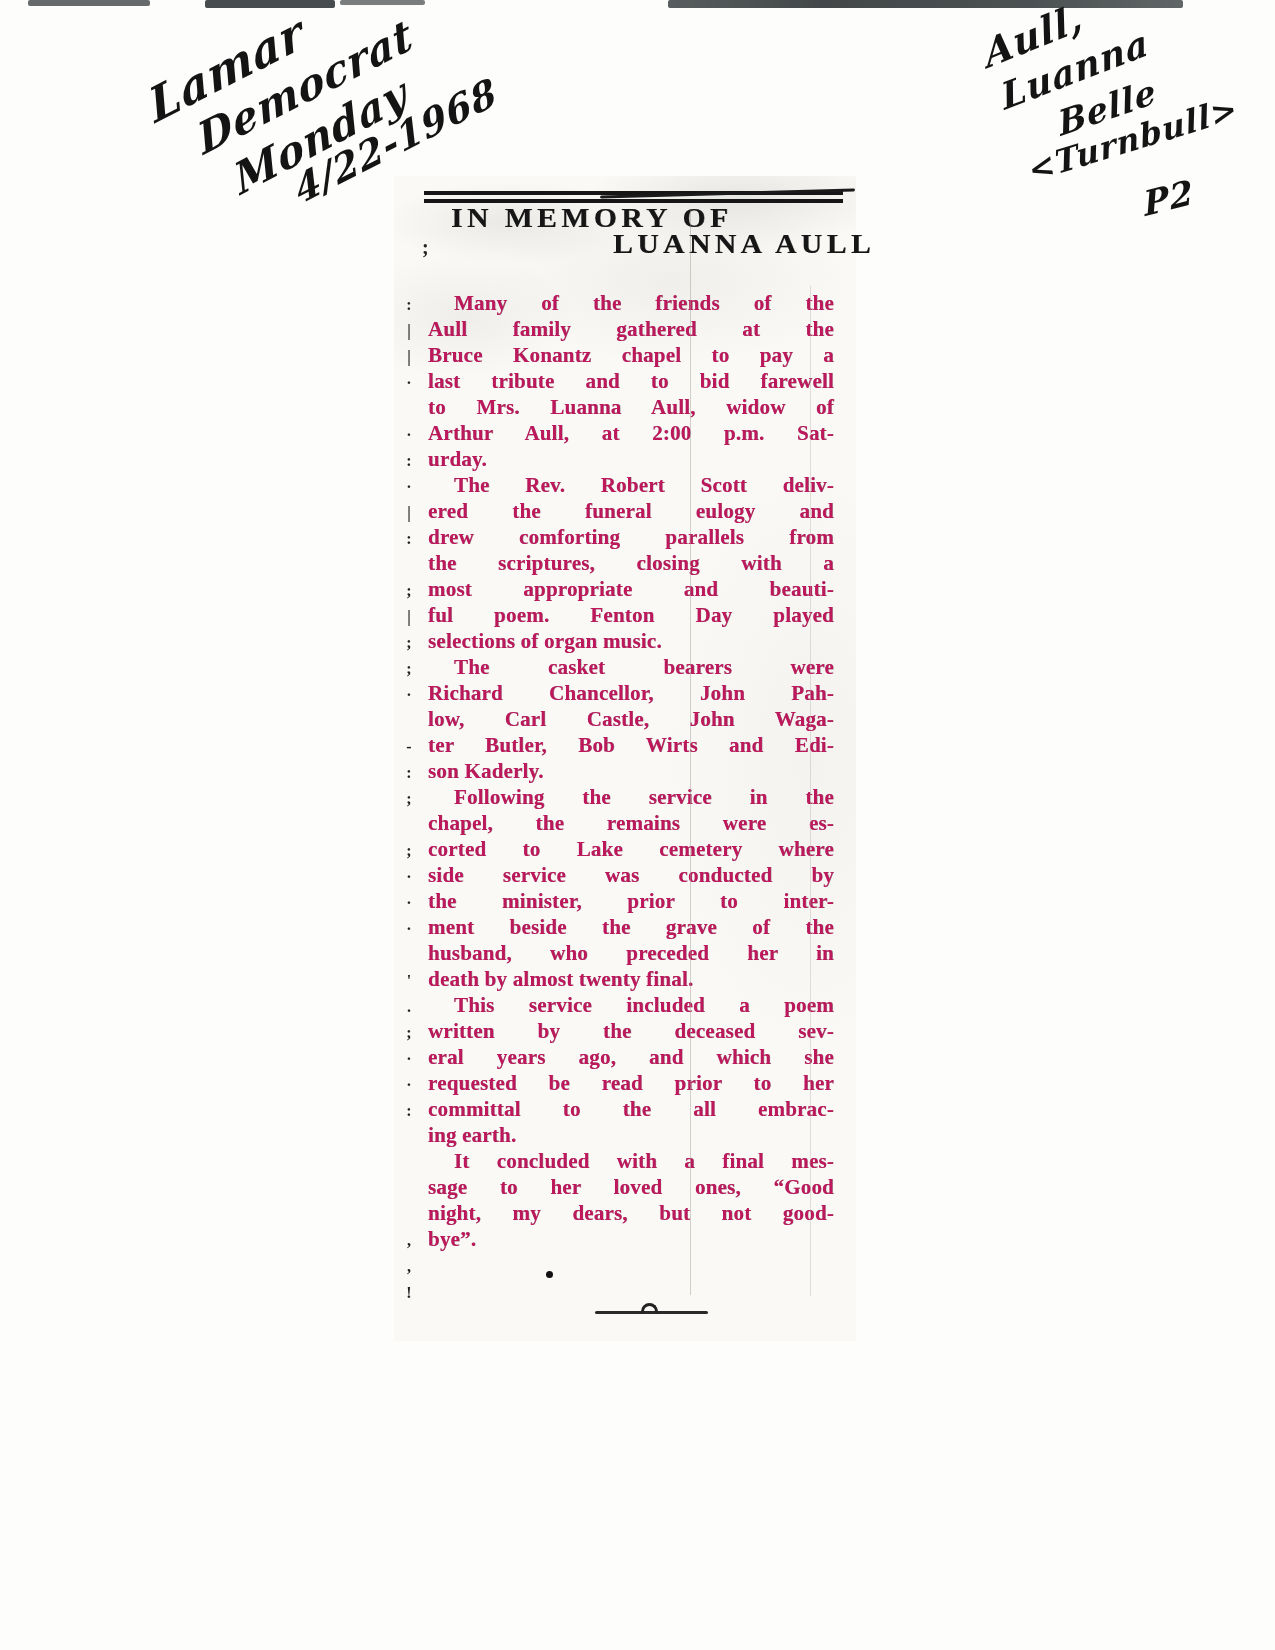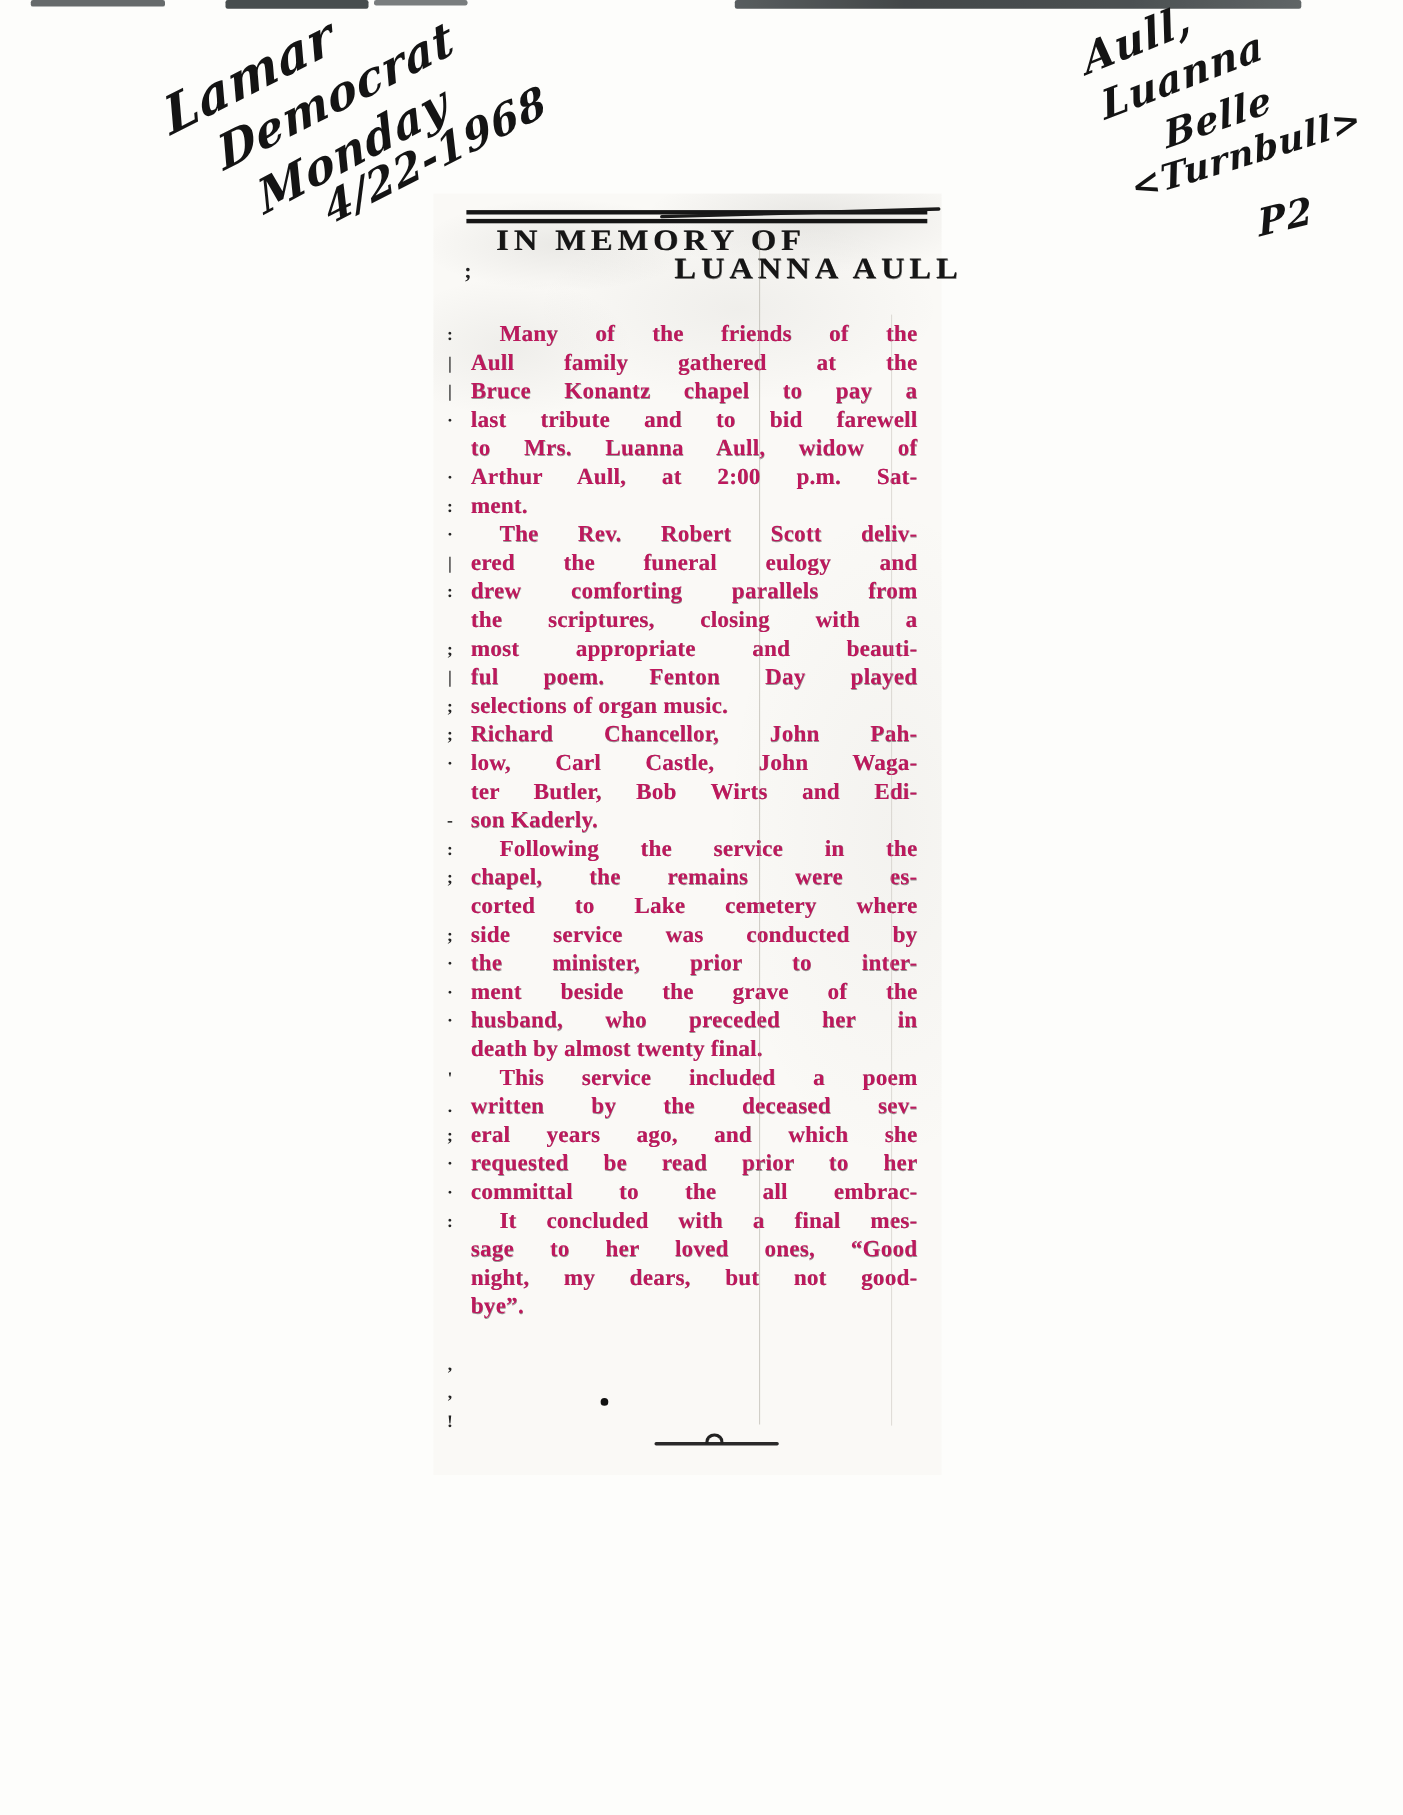--- a/index.html
+++ b/index.html
@@ -195,32 +195,33 @@
     </div>
 
   <div class="article">
       <div>
         <div class="line first">Many of the friends of the</div>
         <div class="line">Aull family gathered at the</div>
         <div class="line">Bruce Konantz chapel to pay a</div>
         <div class="line">last tribute and to bid farewell</div>
         <div class="line">to Mrs. Luanna Aull, widow of</div>
         <div class="line">Arthur Aull, at 2:00 p.m. Sat-</div>
-        <div class="line last">ment.</div>
+        <div class="line last">urday.</div>
       </div>
       <div>
         <div class="line first">The Rev. Robert Scott deliv-</div>
         <div class="line">ered the funeral eulogy and</div>
         <div class="line">drew comforting parallels from</div>
         <div class="line">the scriptures, closing with a</div>
         <div class="line">most appropriate and beauti-</div>
         <div class="line">ful poem. Fenton Day played</div>
         <div class="line last">selections of organ music.</div>
       </div>
       <div>
+        <div class="line first">The casket bearers were</div>
         <div class="line">Richard Chancellor, John Pah-</div>
         <div class="line">low, Carl Castle, John Waga-</div>
         <div class="line">ter Butler, Bob Wirts and Edi-</div>
         <div class="line last">son Kaderly.</div>
       </div>
       <div>
         <div class="line first">Following the service in the</div>
         <div class="line">chapel, the remains were es-</div>
         <div class="line">corted to Lake cemetery where</div>
         <div class="line">side service was conducted by</div>
@@ -228,20 +229,21 @@
         <div class="line">ment beside the grave of the</div>
         <div class="line">husband, who preceded her in</div>
         <div class="line last">death by almost twenty final.</div>
       </div>
       <div>
         <div class="line first">This service included a poem</div>
         <div class="line">written by the deceased sev-</div>
         <div class="line">eral years ago, and which she</div>
         <div class="line">requested be read prior to her</div>
         <div class="line">committal to the all embrac-</div>
+        <div class="line last">ing earth.</div>
       </div>
       <div>
         <div class="line first">It concluded with a final mes-</div>
         <div class="line">sage to her loved ones, “Good</div>
         <div class="line">night, my dears, but not good-</div>
         <div class="line last">bye”.</div>
       </div>
     </div>
 
   <div class="crease c1"></div>

